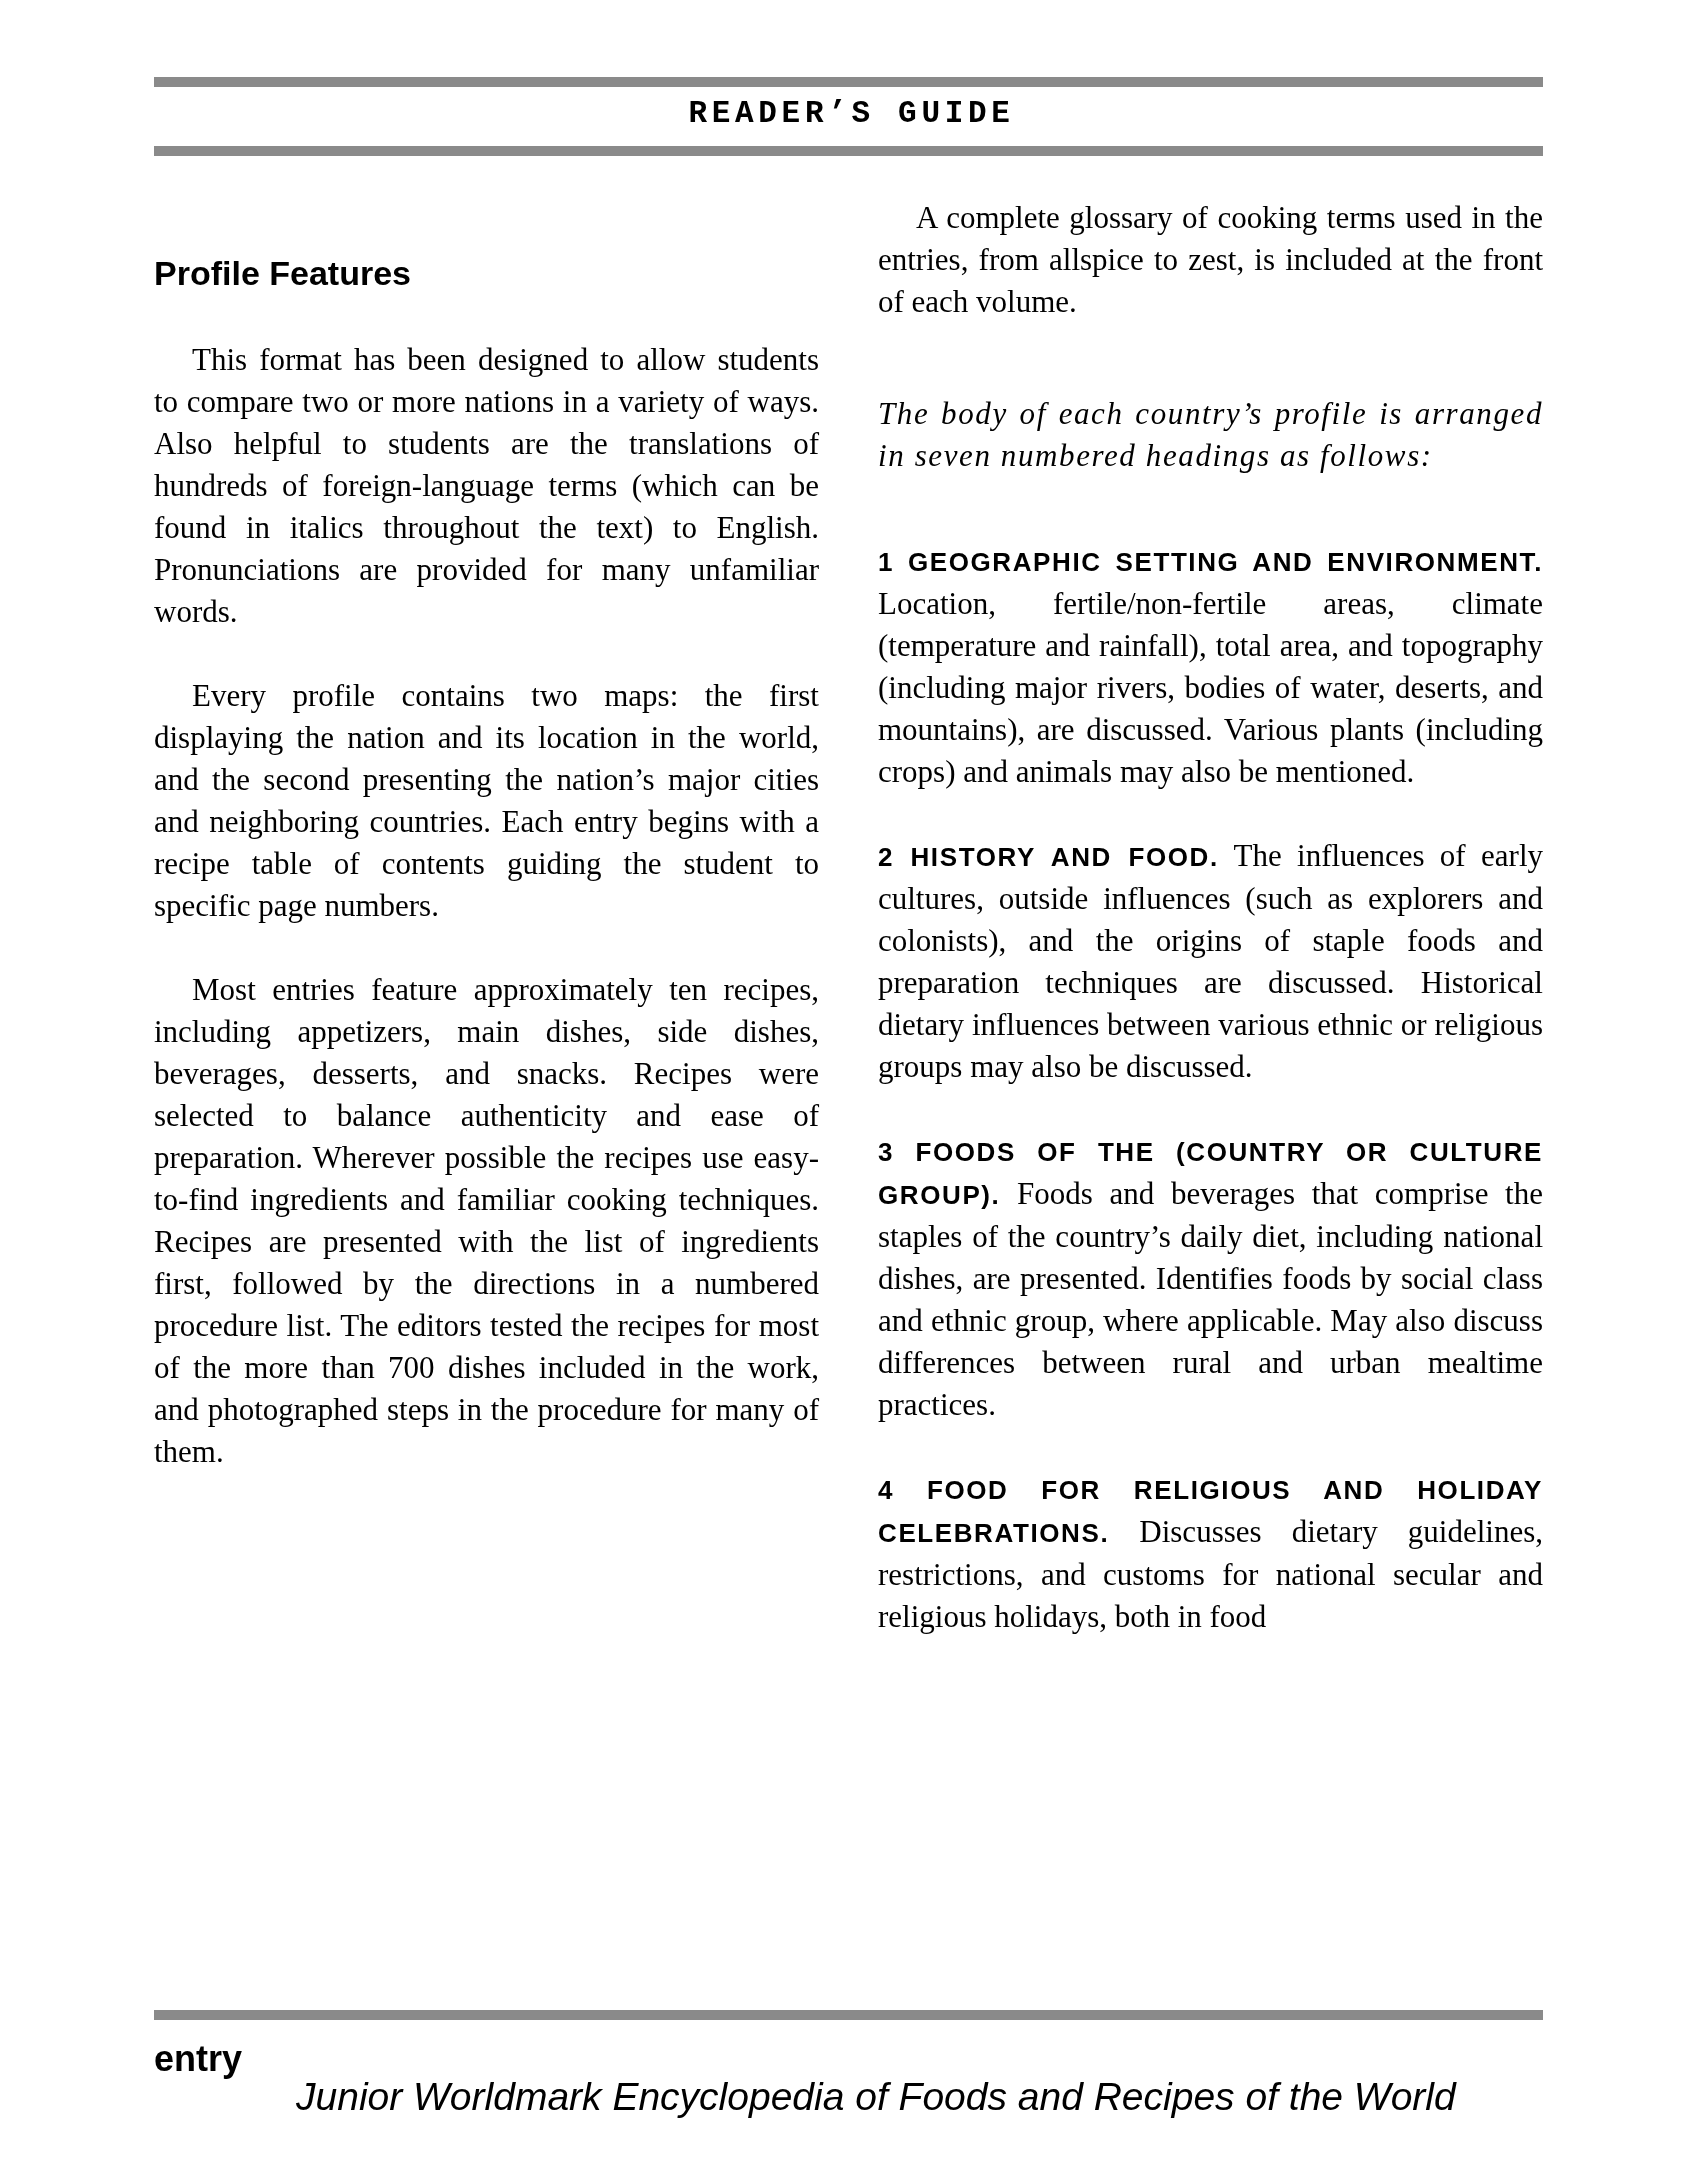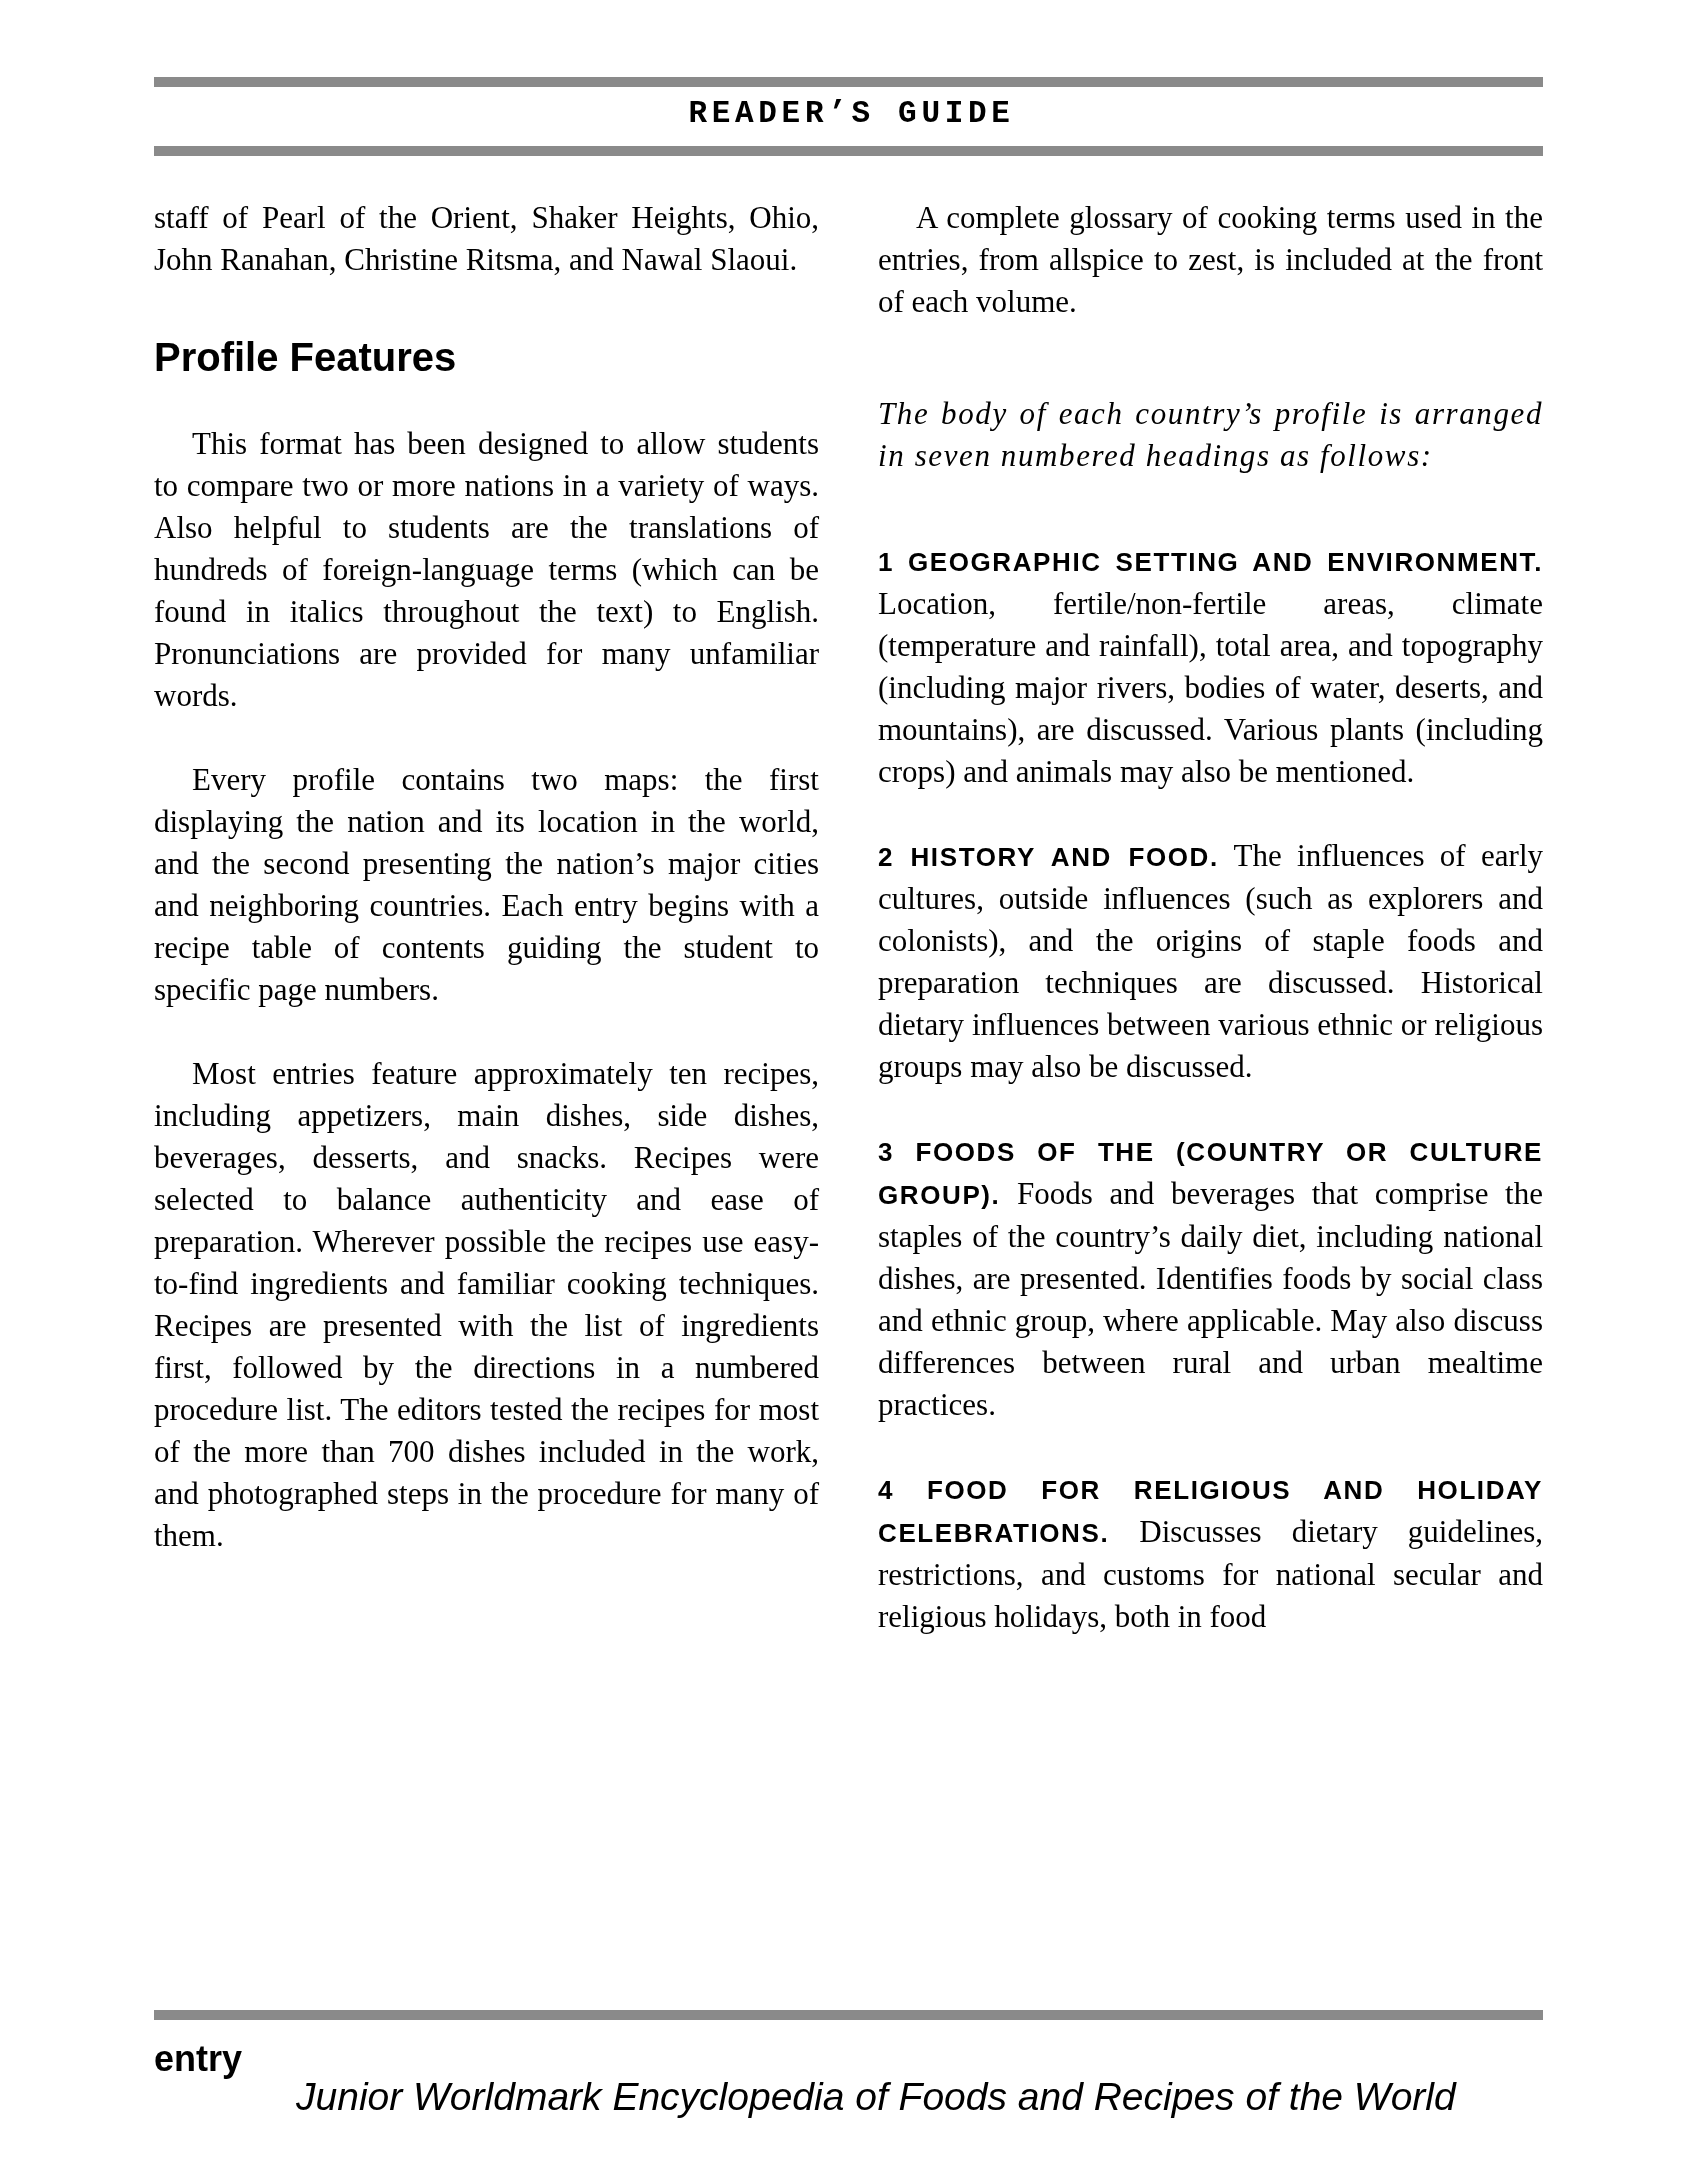--- a/index.html
+++ b/index.html
@@ -5,38 +5,37 @@
   html,body{margin:0;padding:0;background:#fff;}
   body{width:1703px;height:2172px;position:relative;overflow:hidden;font-family:"Liberation Serif",serif;color:#000;}
   .rule{position:absolute;left:154px;width:1389px;height:10.2px;background:#8a8a8a;}
   .header-title{position:absolute;left:0;width:1703px;top:96px;text-align:center;font-family:Liberation Mono, monospace;font-weight:bold;font-size:31px;letter-spacing:4.7px;}
   .col{position:absolute;width:665px;font-size:31px;line-height:42px;}
   .col-left{left:154px;top:197px;}
   .col-right{left:878px;top:197px;}
   p{margin:0;text-align:justify;}
   .indent{text-indent:38px;}
   .gap{margin-top:42px;}
-  .section-title{font-family:"Liberation Sans",sans-serif;font-weight:bold;font-size:40px;margin:53px 0 17px 0;line-height:47px;}
+  .section-title{font-family:"Liberation Sans",sans-serif;font-weight:bold;font-size:34px;margin:53px 0 17px 0;line-height:47px;}
   .it{font-style:italic;}
   .lead-it{font-style:italic;letter-spacing:1.6px;}
   .hd{font-family:"Liberation Sans",sans-serif;font-weight:bold;font-size:26px;letter-spacing:1.6px;}
   .item{margin-top:42px;}
   .item-first{margin-top:63px;}
   .footer-num{position:absolute;left:154px;top:2038px;font-family:"Liberation Sans",sans-serif;font-weight:bold;font-size:36px;}
   .footer-title{position:absolute;left:296px;top:2035px;font-family:"Liberation Sans",sans-serif;font-style:italic;font-size:39px;margin-top:40px;}
 </style>
 </head>
 <body>
 
 <div class="rule" style="top:77px;"></div>
 <div class="header-title">READER’S GUIDE</div>
 <div class="rule" style="top:146px;"></div>
 
 <div class="col col-left">
-  <p>staff of Pearl of the Orient, Shaker Heights, Ohio, John Ranahan, Christine Ritsma, and Nawal Slaoui.</p>
   <div class="section-title">Profile Features</div>
   <p class="indent gap">This format has been designed to allow students to compare two or more nations in a variety of ways. Also helpful to students are the translations of hundreds of foreign-language terms (which can be found in italics throughout the text) to English. Pronunciations are provided for many unfamiliar words.</p>
   <p class="indent gap">Every profile contains two maps: the first displaying the nation and its location in the world, and the second presenting the nation’s major cities and neighboring countries. Each entry begins with a recipe table of contents guiding the student to specific page numbers.</p>
   <p class="indent gap">Most entries feature approximately ten recipes, including appetizers, main dishes, side dishes, beverages, desserts, and snacks. Recipes were selected to balance authenticity and ease of preparation. Wherever possible the recipes use easy-to-find ingredients and familiar cooking techniques. Recipes are presented with the list of ingredients first, followed by the directions in a numbered procedure list. The editors tested the recipes for most of the more than 700 dishes included in the work, and photographed steps in the procedure for many of them.</p>
 </div>
 
 <div class="col col-right">
   <p class="indent">A complete glossary of cooking terms used in the entries, from allspice to zest, is included at the front of each volume.</p>
   <p class="lead-it" style="margin-top:70px;">The body of each country’s profile is arranged in seven numbered headings as follows:</p>
   <p class="item-first"><span class="hd">1 GEOGRAPHIC SETTING AND ENVIRONMENT.</span><span> Location, fertile/non-fertile areas, climate (temperature and rainfall), total area, and topography (including major rivers, bodies of water, deserts, and mountains), are discussed. Various plants (including crops) and animals may also be mentioned.</span></p>

